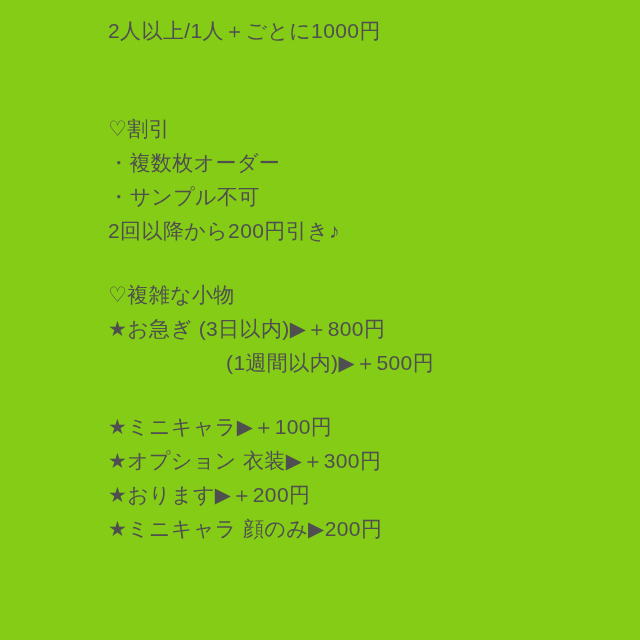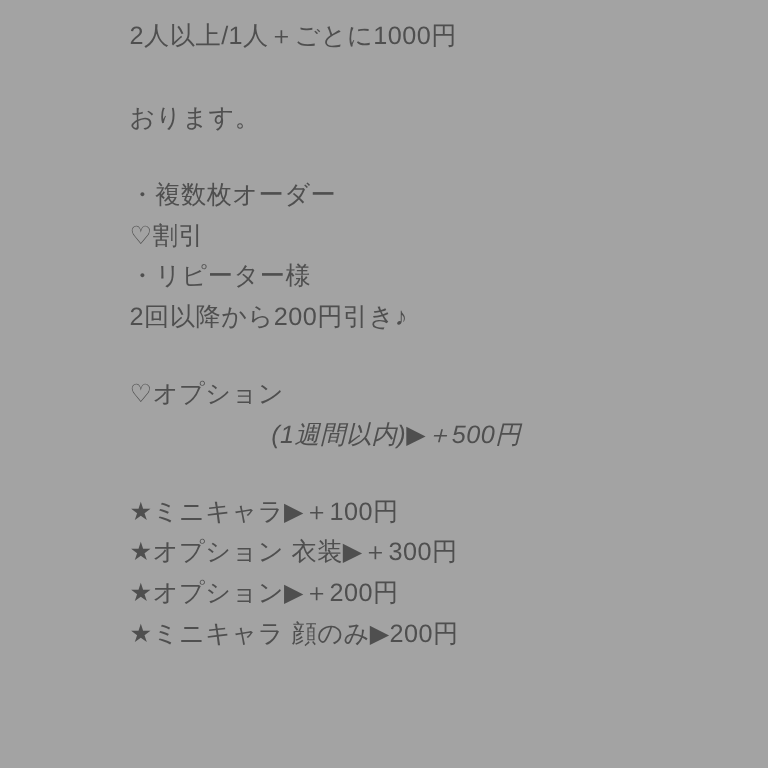--- a/index.html
+++ b/index.html
@@ -11,62 +11,62 @@
     width: 640px;
     height: 640px;
     overflow: hidden;
     font-family: "Liberation Sans", "DejaVu Sans", sans-serif;
     color: #4a4a4a;
   }
   .page {
     position: relative;
     width: 640px;
     height: 640px;
-    background: #a3a3a3;
+    background: #84cc16;
     box-sizing: border-box;
     padding: 0 40px 0 108px;
   }
   .line {
     font-size: 21px;
     line-height: 34px;
     letter-spacing: 0.4px;
     color: #4f4f4f;
     white-space: pre;
     font-weight: 400;
   }
   .spacer-sm { height: 14px; }
   .spacer-md { height: 30px; }
   .spacer-lg { height: 34px; }
-  .indent-2 { padding-left: 118px; font-style: italic; }
+  .indent-2 { padding-left: 118px; }
 </style>
 </head>
 <body>
 
 <div class="page">
 
   <div class="spacer-sm"></div>
 
   <div class="line">2人以上/1人＋ごとに1000円</div>
 
   <div class="spacer-lg"></div>
 
-  <div class="line">おります。</div>
 
   <div class="spacer-md"></div>
 
+  <div class="line">♡割引</div>
   <div class="line">・複数枚オーダー</div>
-  <div class="line">♡割引</div>
-  <div class="line">・リピーター様</div>
+  <div class="line">・サンプル不可</div>
   <div class="line">2回以降から200円引き♪</div>
 
   <div class="spacer-md"></div>
 
-  <div class="line">♡オプション</div>
+  <div class="line">♡複雑な小物</div>
+  <div class="line">★お急ぎ (3日以内)▶＋800円</div>
   <div class="line indent-2">(1週間以内)▶＋500円</div>
 
   <div class="spacer-md"></div>
 
   <div class="line">★ミニキャラ▶＋100円</div>
   <div class="line">★オプション 衣装▶＋300円</div>
-  <div class="line">★オプション▶＋200円</div>
+  <div class="line">★おります▶＋200円</div>
   <div class="line">★ミニキャラ 顔のみ▶200円</div>
 
 </div>
 
 </body></html>

